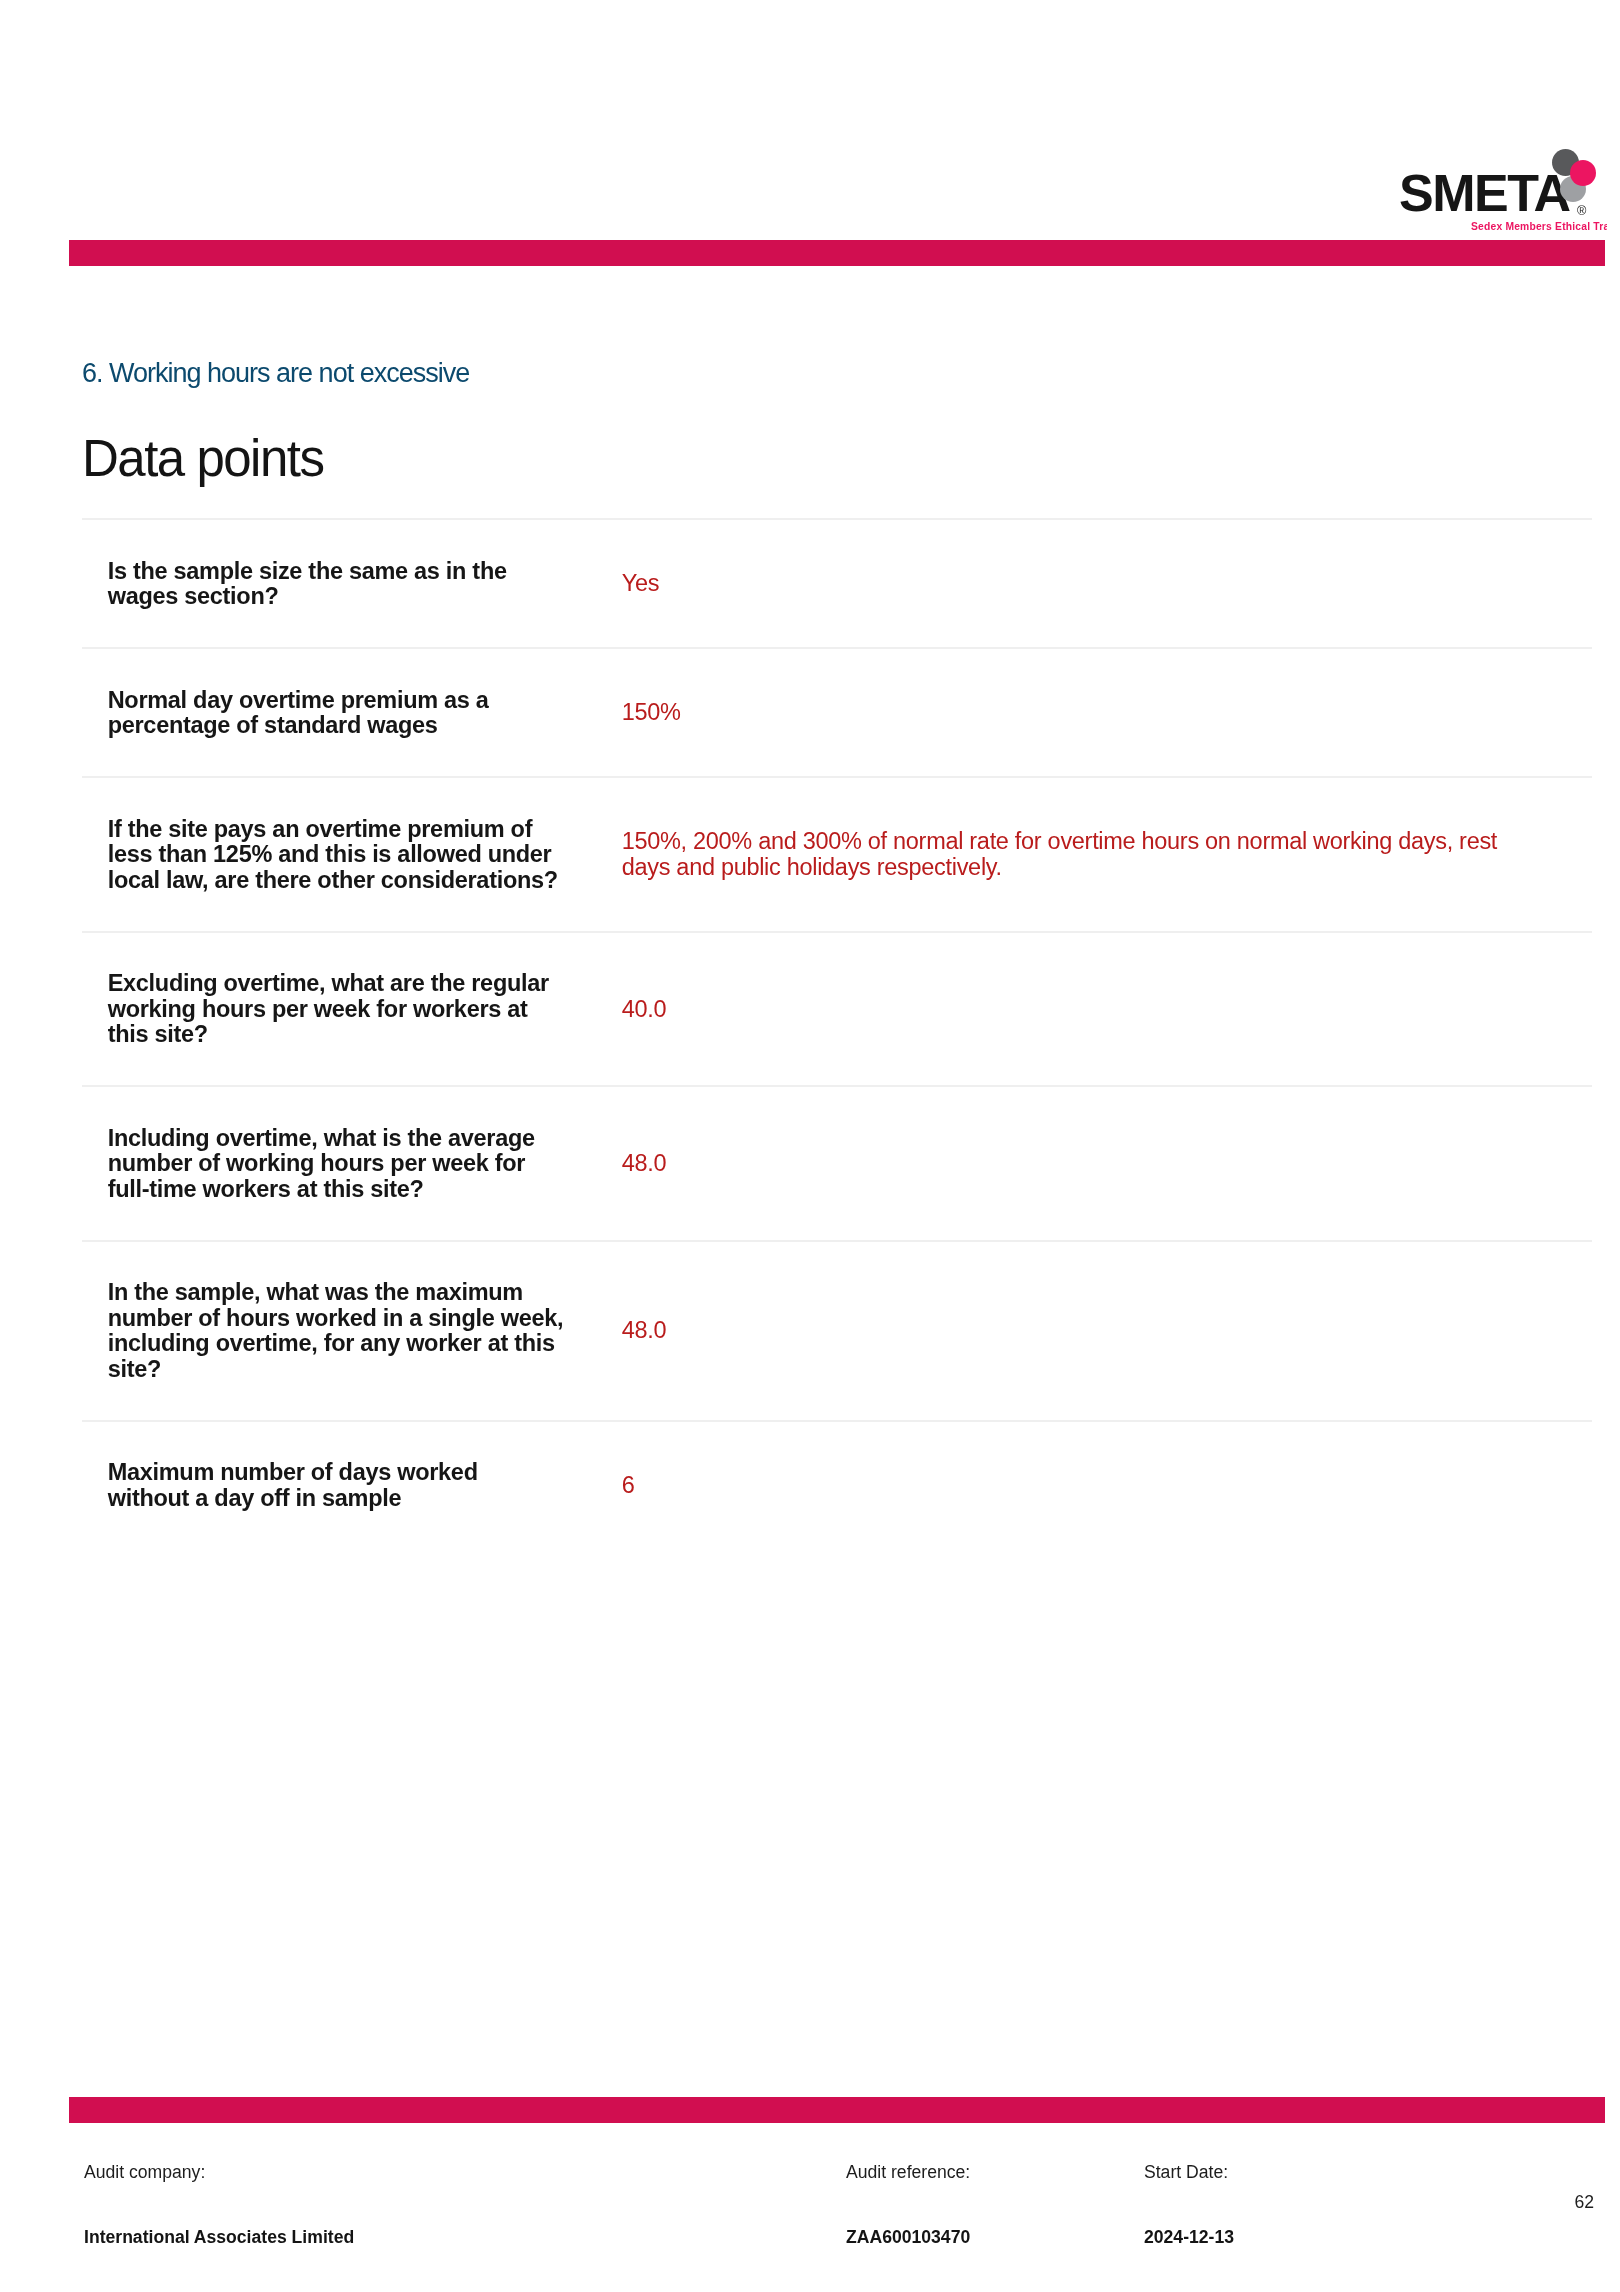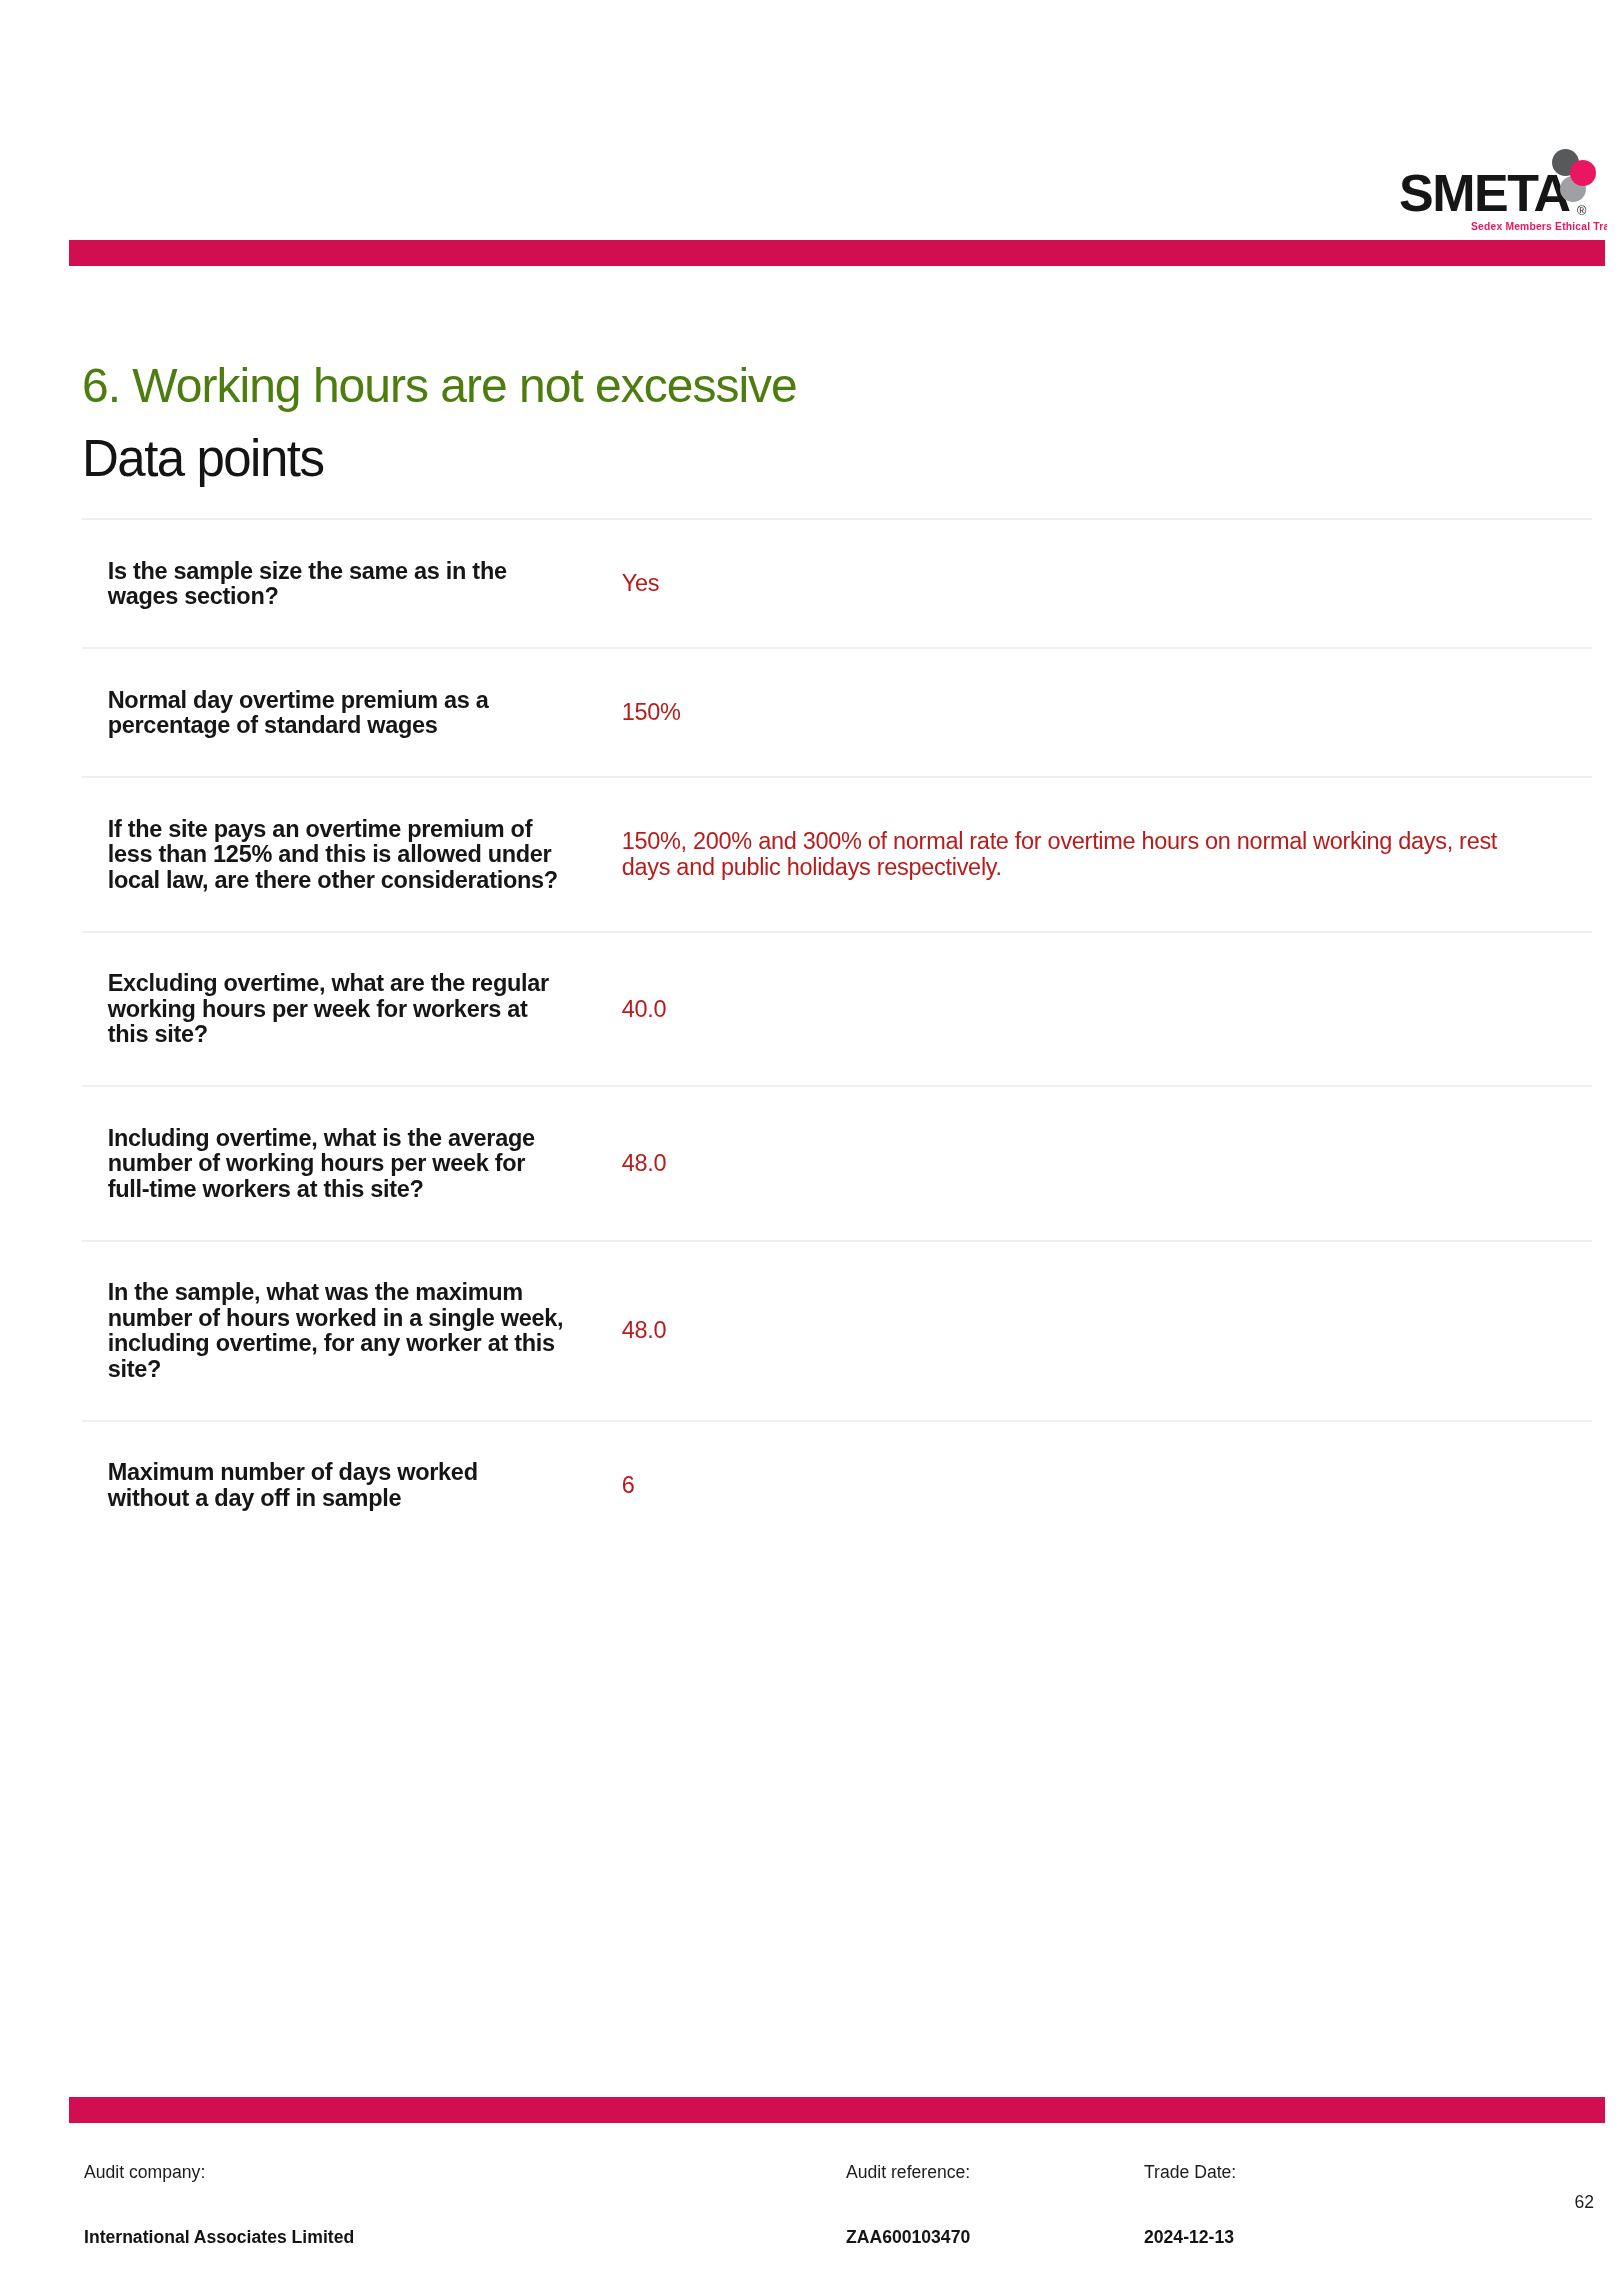--- a/index.html
+++ b/index.html
@@ -36,22 +36,22 @@
   .rule {
     position:absolute; left:43px; width:1536px; height:6.9px;
     background:#D10E50;
   }
   .rule-top { top:214px; }
   .rule-bottom { top:2071px; }
 
   
   .section-title {
     position:absolute; left:43px; top:318px;
-    font-size:48px; font-weight:400; letter-spacing:-1px;
-    color:#4d7c0f; line-height:1.2; white-space:nowrap;
+    font-size:27px; font-weight:400; letter-spacing:-1px;
+    color:#0c4a6e; line-height:1.2; white-space:nowrap;
   }
   .page-title {
     position:absolute; left:43px; top:391px;
     font-size:51px; font-weight:400; letter-spacing:-1.5px;
     color:#141414; line-height:1.15; white-space:nowrap;
   }
 
   
   .dp-table {
     position:absolute; left:43px; top:479px; width:1536px;
@@ -149,18 +149,18 @@
 without a day off in sample</div>
       <div class="dp-a">6</div>
     </div>
   </div>
 
   <div class="rule rule-bottom"></div>
   <div class="ft-label ft-col1">Audit company:</div>
   <div class="ft-value ft-col1">International Associates Limited</div>
   <div class="ft-label ft-col2">Audit reference:</div>
   <div class="ft-value ft-col2">ZAA600103470</div>
-  <div class="ft-label ft-col3">Trade Date:</div>
+  <div class="ft-label ft-col3">Start Date:</div>
   <div class="ft-value ft-col3">2024-12-13</div>
   <div class="ft-page">62</div>
 
 </div>
 
 
 </body></html>

